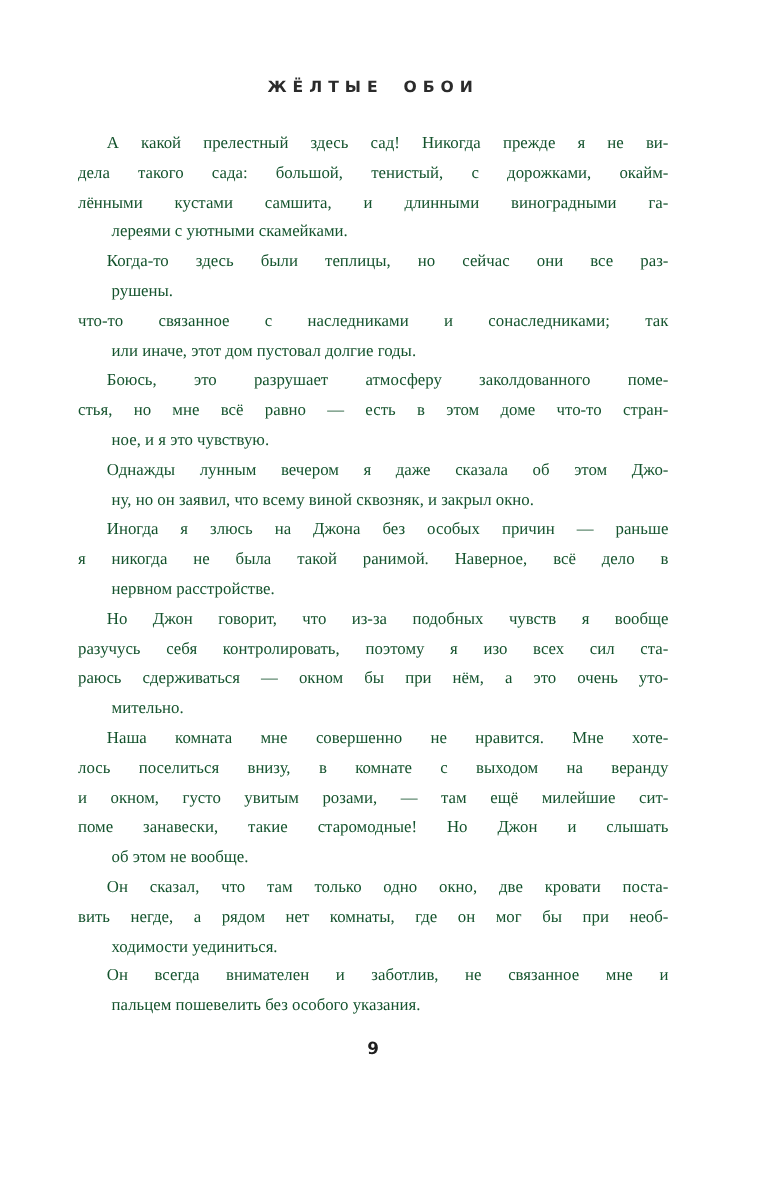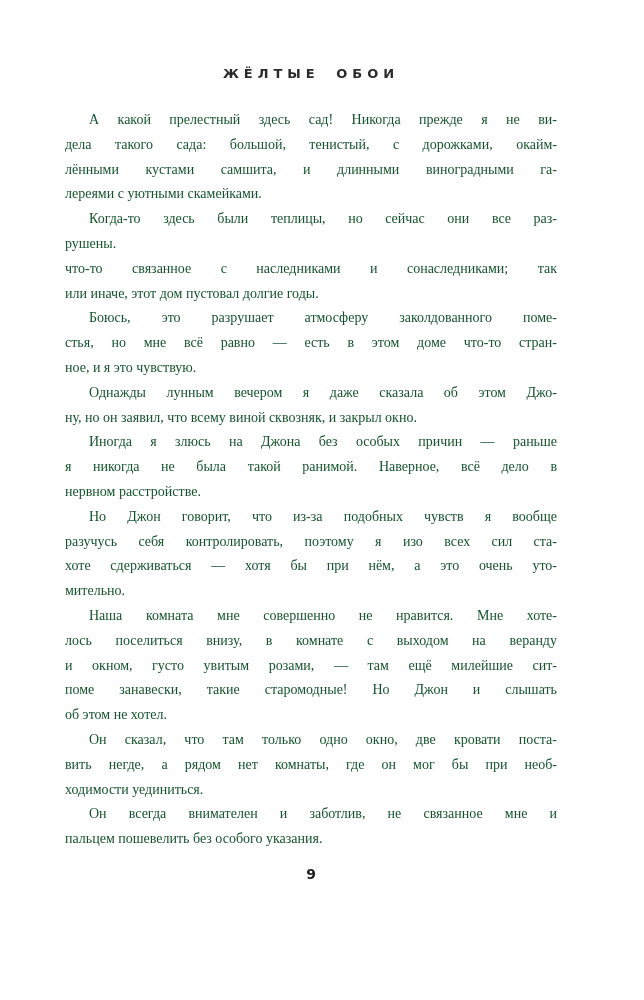--- a/index.html
+++ b/index.html
@@ -31,21 +31,21 @@
     line-height: 24.8px;
     color: #14532d;
   }
   .para { margin: 0; }
   .line {
     text-align: justify;
     text-align-last: justify;
     white-space: normal;
   }
   .line.first { text-indent: 24px; }
-  .line.last { text-align-last: left; }
+  .line.last { text-align-last: left; margin-left: 28px; }
   .folio {
     margin-top: 14px;
     text-align: center;
     font-family: "DejaVu Sans", sans-serif;
     font-weight: 700;
     font-size: 14px;
     line-height: 16px;
     color: #1e1e1e;
   }
 </style>
@@ -80,29 +80,29 @@
         <div class="line last">ну, но он заявил, что всему виной сквозняк, и закрыл окно.</div>
       </div>
       <div class="para">
         <div class="line first">Иногда я злюсь на Джона без особых причин — раньше</div>
         <div class="line">я никогда не была такой ранимой. Наверное, всё дело в</div>
         <div class="line last">нервном расстройстве.</div>
       </div>
       <div class="para">
         <div class="line first">Но Джон говорит, что из-за подобных чувств я вообще</div>
         <div class="line">разучусь себя контролировать, поэтому я изо всех сил ста-</div>
-        <div class="line">хоте сдерживаться — хотя бы при нём, а это очень уто-</div>
+        <div class="line">раюсь сдерживаться — окном бы при нём, а это очень уто-</div>
         <div class="line last">мительно.</div>
       </div>
       <div class="para">
         <div class="line first">Наша комната мне совершенно не нравится. Мне хоте-</div>
         <div class="line">лось поселиться внизу, в комнате с выходом на веранду</div>
         <div class="line">и окном, густо увитым розами, — там ещё милейшие сит-</div>
         <div class="line">поме занавески, такие старомодные! Но Джон и слышать</div>
-        <div class="line last">об этом не хотел.</div>
+        <div class="line last">об этом не вообще.</div>
       </div>
       <div class="para">
         <div class="line first">Он сказал, что там только одно окно, две кровати поста-</div>
         <div class="line">вить негде, а рядом нет комнаты, где он мог бы при необ-</div>
         <div class="line last">ходимости уединиться.</div>
       </div>
       <div class="para">
         <div class="line first">Он всегда внимателен и заботлив, не связанное мне и</div>
         <div class="line last">пальцем пошевелить без особого указания.</div>
       </div>

